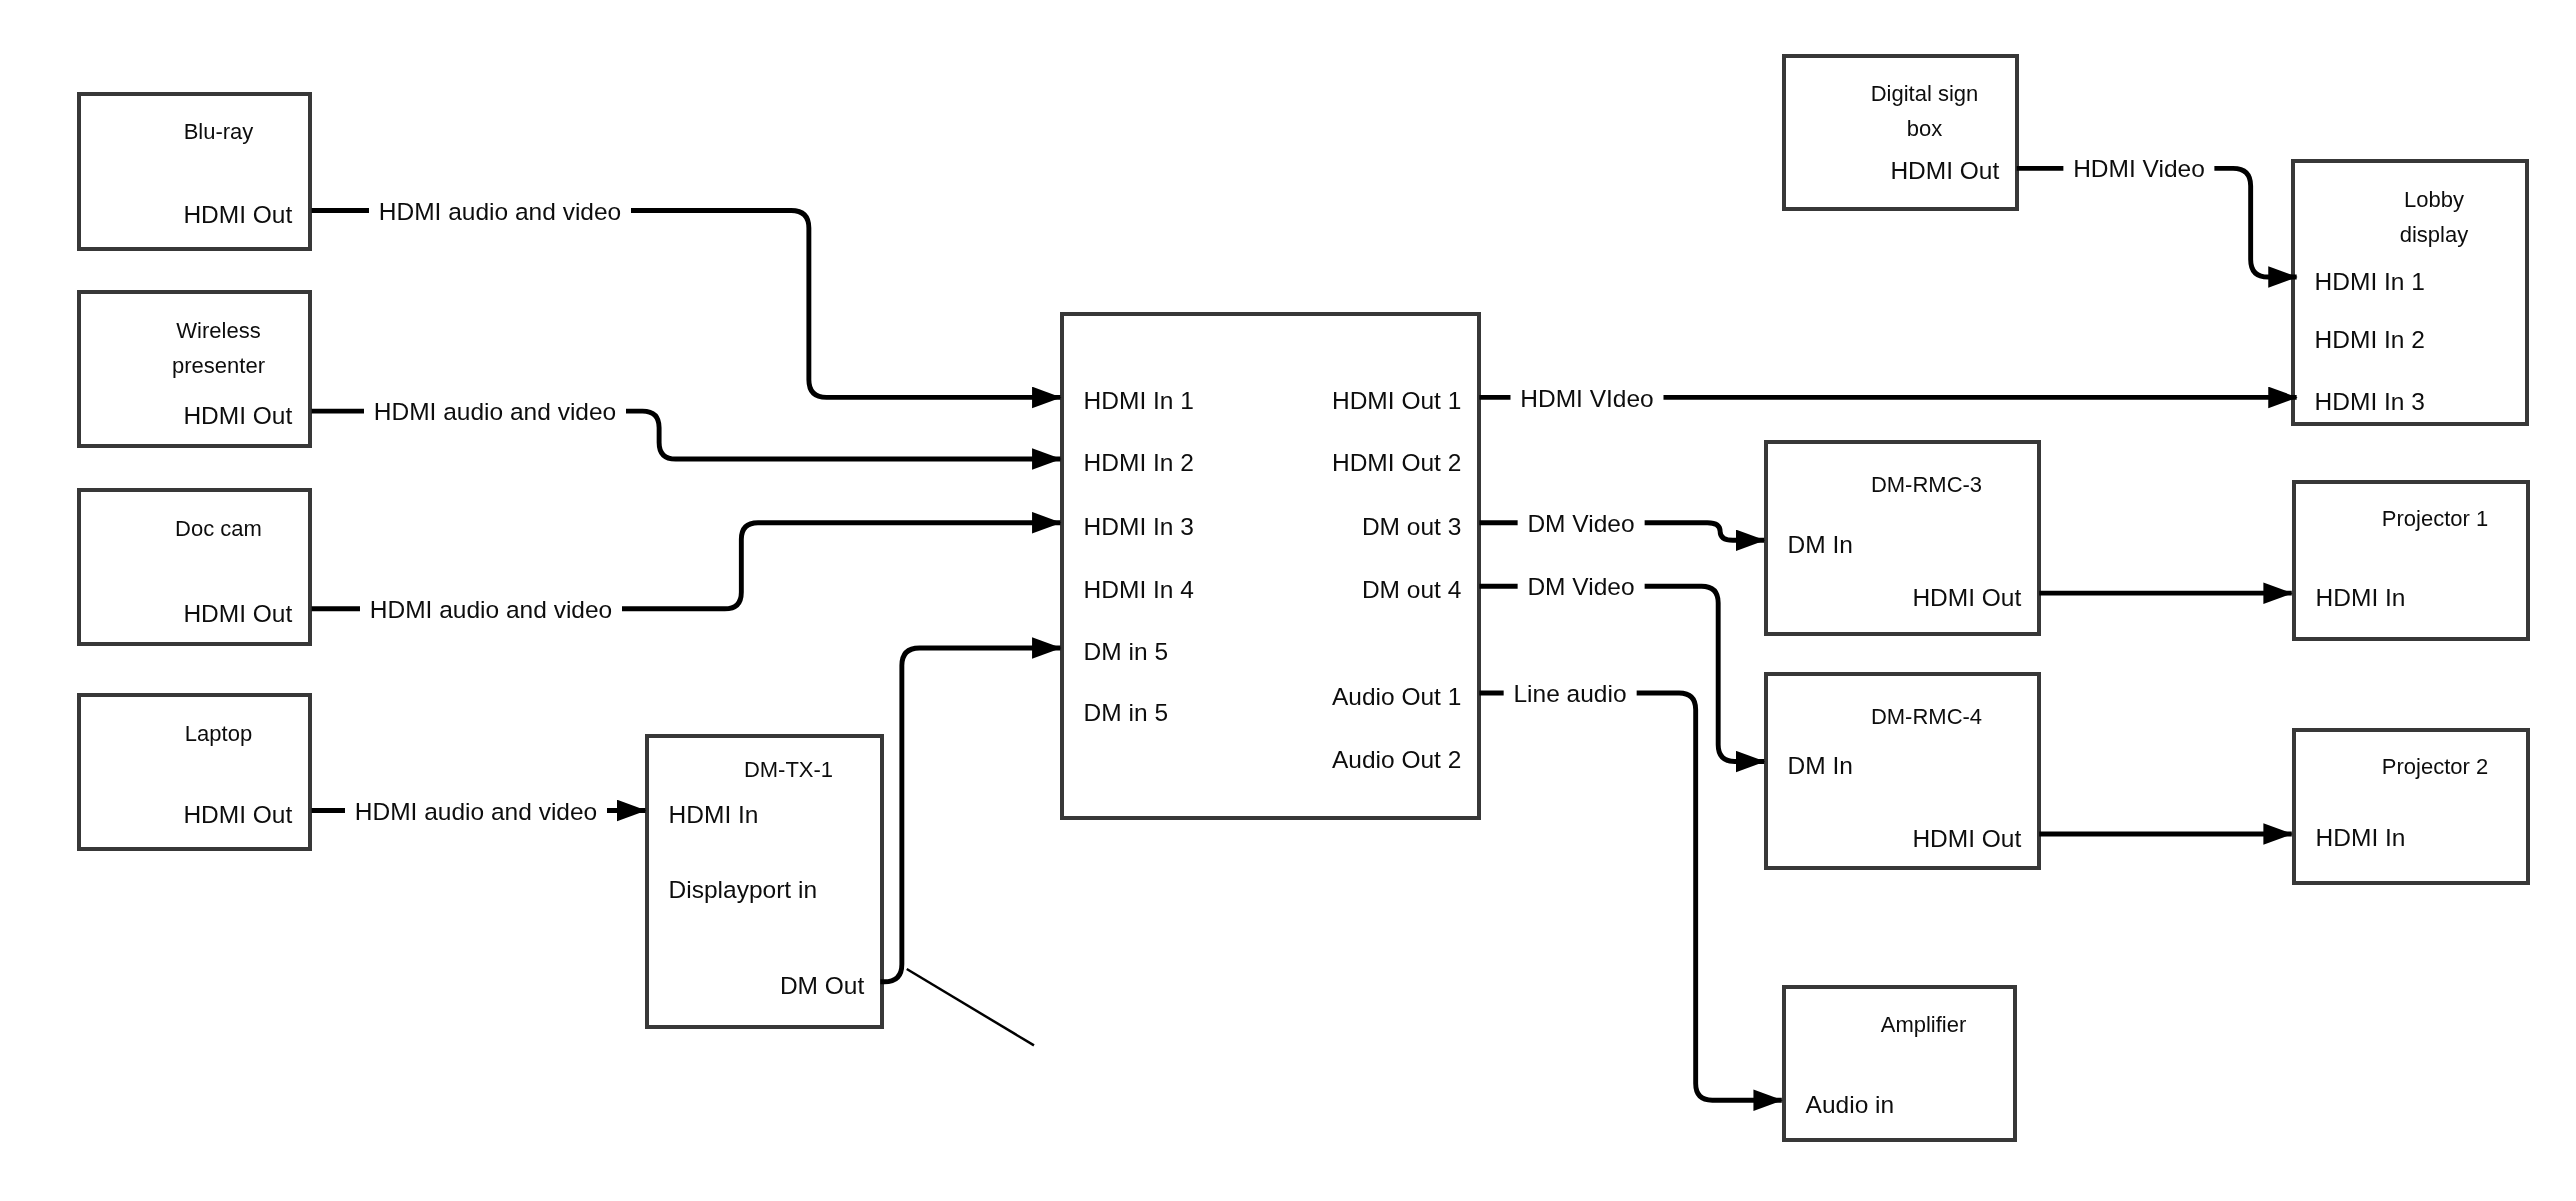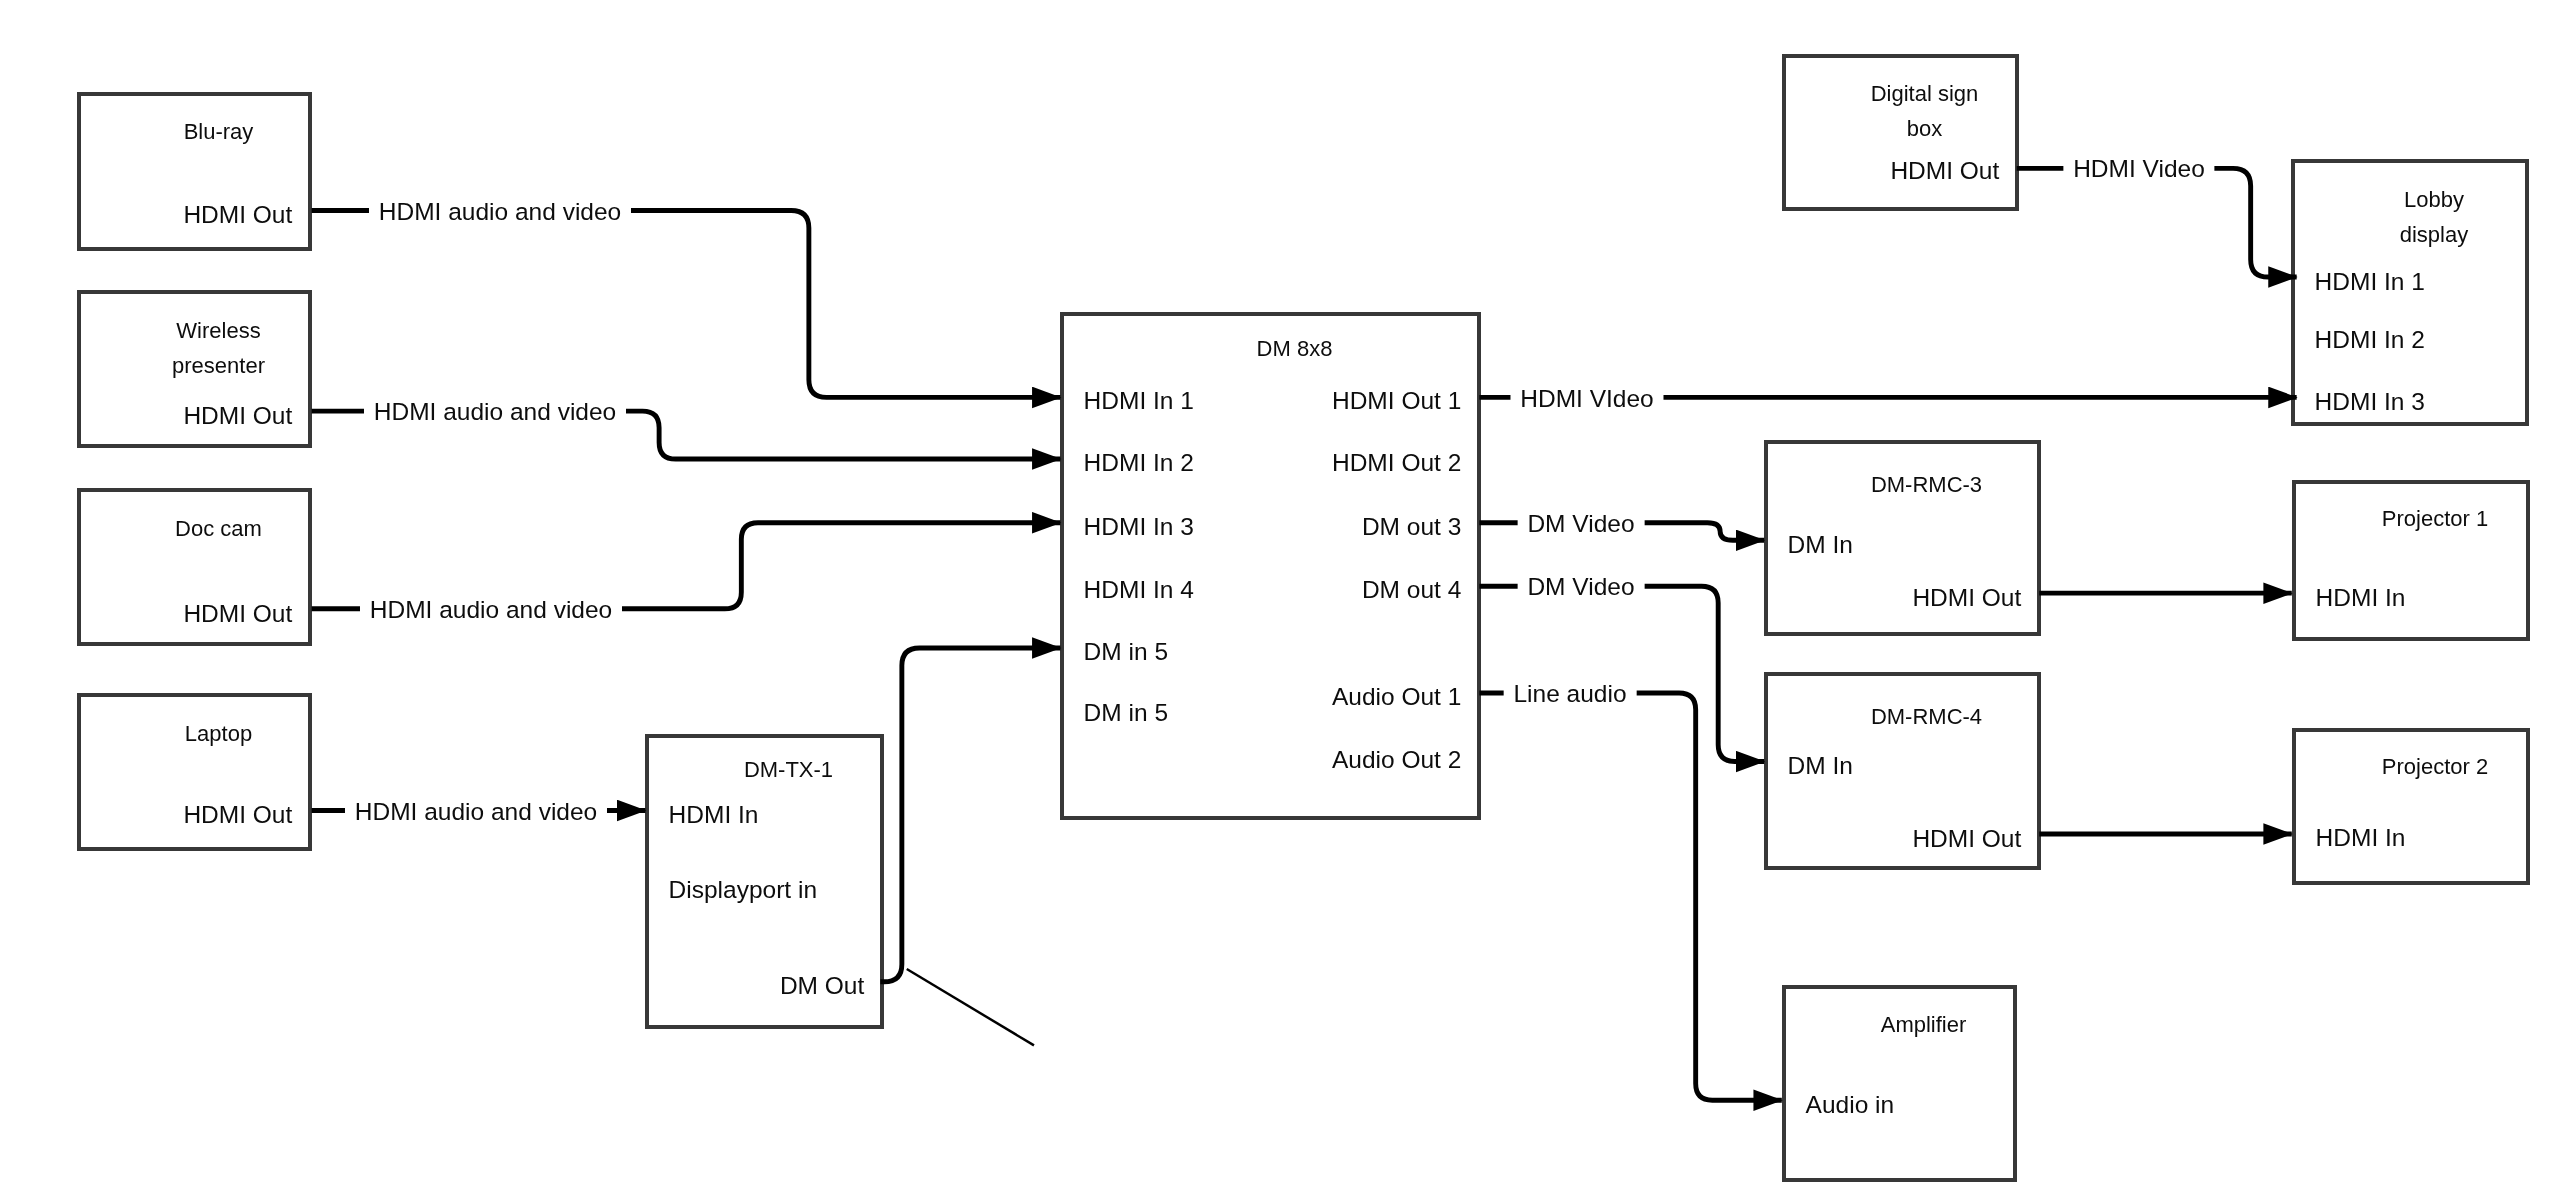--- a/index.html
+++ b/index.html
@@ -59,21 +59,20 @@
   </div>
 
   <div class="node" style="left:645px;top:734px;width:239px;height:295px">
     <div class="title" style="top:13.7px">DM-TX-1</div>
     <span class="port l" style="top:62px">HDMI In</span>
     <span class="port l" style="top:137px">Displayport in</span>
     <span class="port r" style="top:233px">DM Out</span>
   </div>
 
   <div class="node" style="left:1060px;top:312px;width:421px;height:508px">
-    <div class="title" style="top:14.7px">DM 8x8</div>
     <span class="port l" style="top:70px">HDMI In 1</span>
     <span class="port l" style="top:132px">HDMI In 2</span>
     <span class="port l" style="top:196px">HDMI In 3</span>
     <span class="port l" style="top:259px">HDMI In 4</span>
     <span class="port l" style="top:321px">DM in 5</span>
     <span class="port l" style="top:382px">DM in 5</span>
     <span class="port r" style="top:70px">HDMI Out 1</span>
     <span class="port r" style="top:132px">HDMI Out 2</span>
     <span class="port r" style="top:196px">DM out 3</span>
     <span class="port r" style="top:259px">DM out 4</span>
@@ -114,21 +113,21 @@
     <div class="title" style="top:22.5px">DM-RMC-4</div>
     <span class="port l" style="top:75px">DM In</span>
     <span class="port r" style="top:148px">HDMI Out</span>
   </div>
 
   <div class="node" style="left:2292px;top:728px;width:238px;height:157px">
     <div class="title" style="top:16.6px">Projector 2</div>
     <span class="port l" style="top:91px">HDMI In</span>
   </div>
 
-  <div class="node" style="left:1782px;top:985px;width:235px;height:197px">
+  <div class="node" style="left:1782px;top:985px;width:235px;height:157px">
     <div class="title" style="top:17.6px">Amplifier</div>
     <span class="port l" style="top:101px">Audio in</span>
   </div>
 
   <svg class="wires" viewBox="0 0 2631 1227">
     <defs>
       <marker id="arrow" markerUnits="userSpaceOnUse" markerWidth="32" markerHeight="24" refX="29" refY="11" orient="auto">
         <polygon points="0,0 30,11 0,22" fill="#000000"></polygon>
       </marker>
     </defs>

